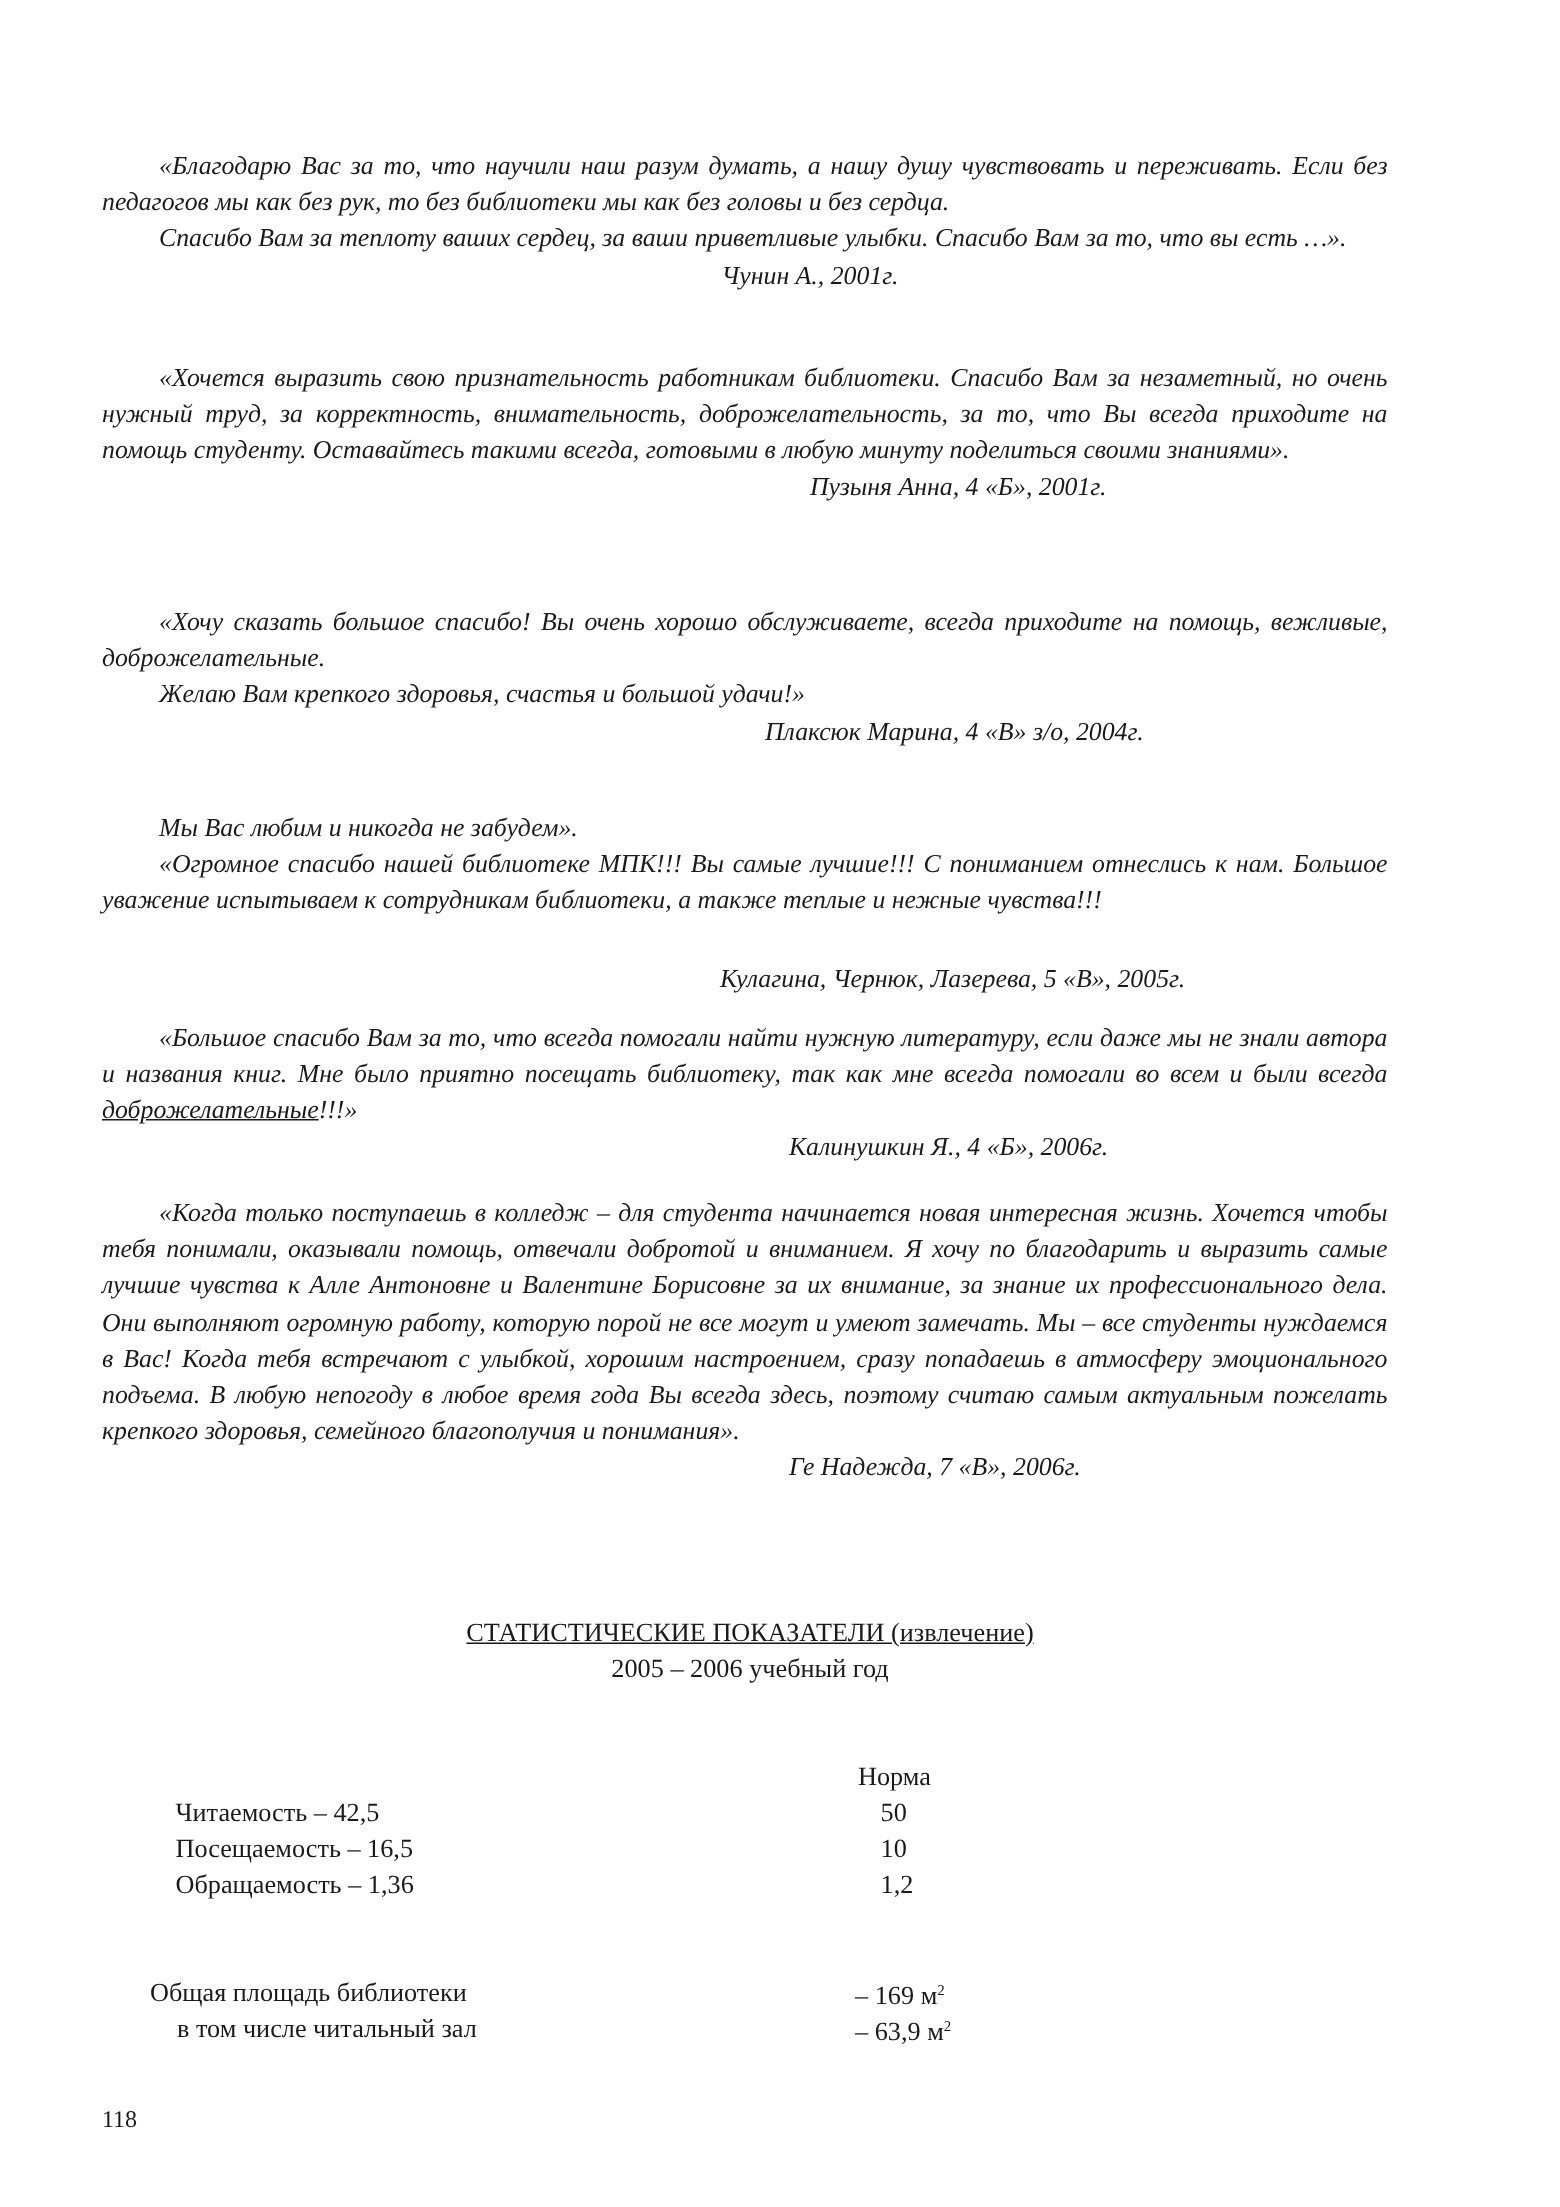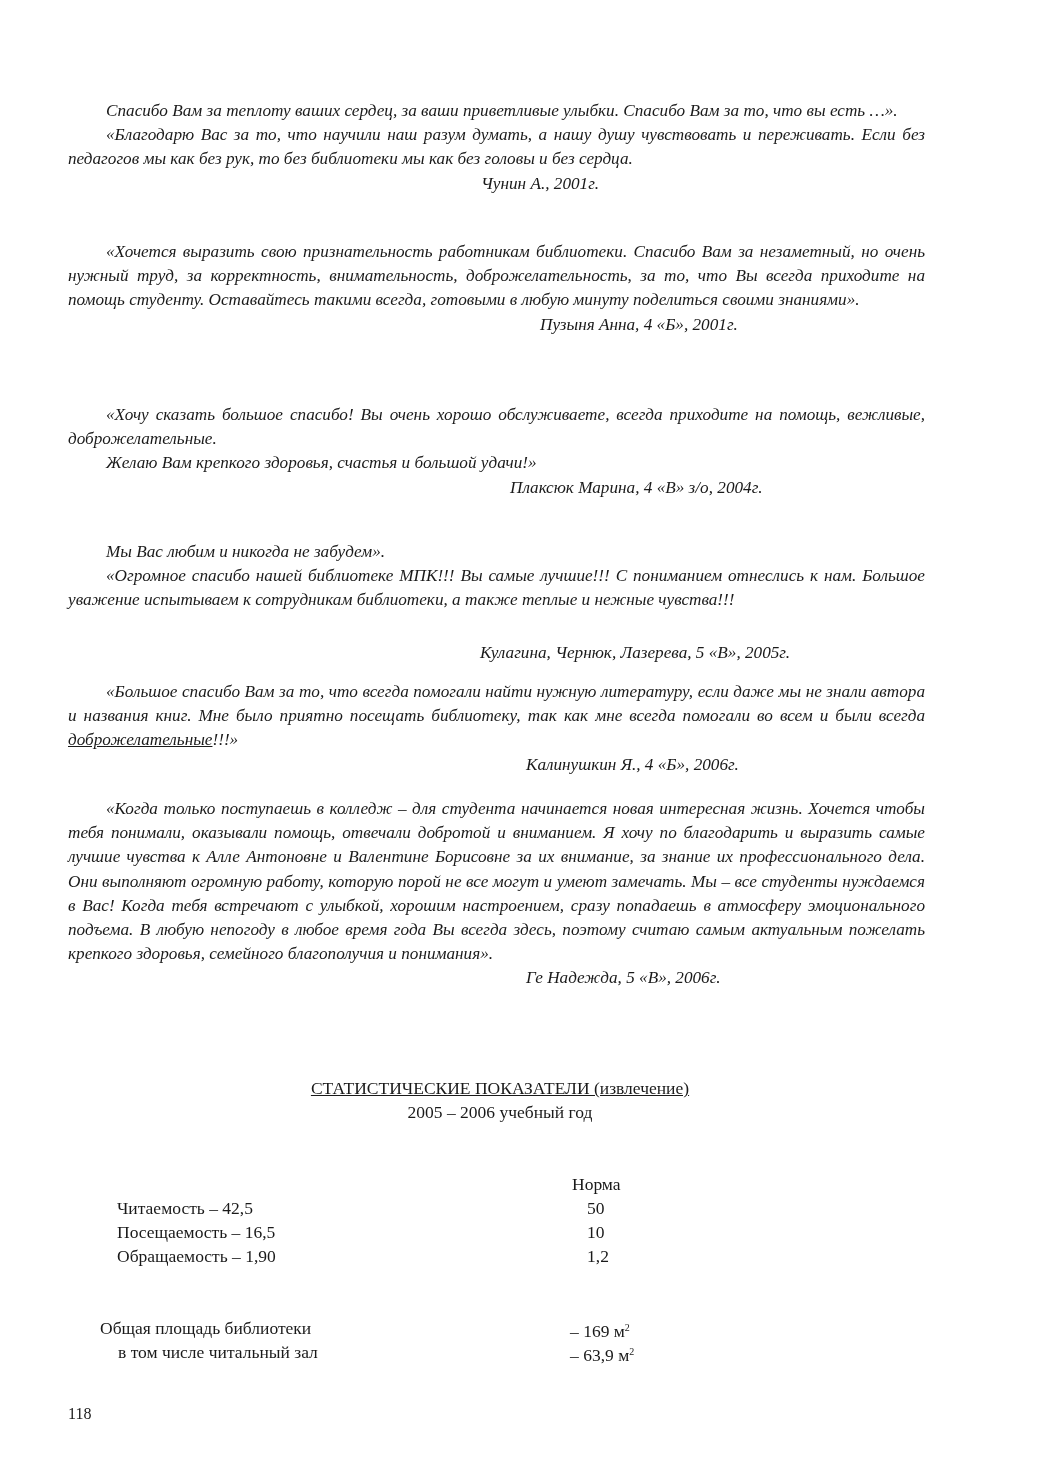--- a/index.html
+++ b/index.html
@@ -28,22 +28,22 @@
       font-size: 17.5px; line-height: 24px; white-space: nowrap;
     }
     sup { font-size: 10px; vertical-align: 6px; }
   </style>
 </head>
 <body>
 
 <div class="page">
 
   <div class="quote" style="top:99px;">
+    <p>«Благодарю Вас за то, что научили наш разум думать, а нашу душу чувствовать и переживать. Если без педагогов мы как без рук, то без библиотеки мы как без головы и без сердца.</p>
     <p>Спасибо Вам за теплоту ваших сердец, за ваши приветливые улыбки. Спасибо Вам за то, что вы есть …».</p>
-    <p>«Благодарю Вас за то, что научили наш разум думать, а нашу душу чувствовать и переживать. Если без педагогов мы как без рук, то без библиотеки мы как без головы и без сердца.</p>
     <p class="sig" style="padding-left:413px;">Чунин А., 2001г.</p>
   </div>
 
   <div class="quote" style="top:240px;">
     <p>«Хочется выразить свою признательность работникам библиотеки. Спасибо Вам за незаметный, но очень нужный труд, за корректность, внимательность, доброжелательность, за то, что Вы всегда приходите на помощь студенту. Оставайтесь такими всегда, готовыми в любую минуту поделиться своими знаниями».</p>
     <p class="sig" style="padding-left:472px;">Пузыня Анна, 4 «Б», 2001г.</p>
   </div>
 
   <div class="quote" style="top:403px;font-style:italic;">
     <p>«Хочу сказать большое спасибо! Вы очень хорошо обслуживаете, всегда приходите на помощь, вежливые, доброжелательные.</p>
@@ -57,35 +57,35 @@
     <p class="sig" style="padding-left:412px;margin-top:28px;">Кулагина, Чернюк, Лазерева, 5 «В», 2005г.</p>
   </div>
 
   <div class="quote" style="top:680px;">
     <p><span>«Большое спасибо Вам за то, что всегда помогали найти нужную литературу, если даже мы не знали автора и названия книг. Мне было приятно посещать библиотеку, так как мне всегда помогали во всем и были всегда </span><span class="u">доброжелательные</span><span>!!!»</span></p>
     <p class="sig" style="padding-left:458px;">Калинушкин Я., 4 «Б», 2006г.</p>
   </div>
 
   <div class="quote" style="top:797px;">
     <p>«Когда только поступаешь в колледж – для студента начинается новая интересная жизнь. Хочется чтобы тебя понимали, оказывали помощь, отвечали добротой и вниманием. Я хочу по благодарить и выразить самые лучшие чувства к Алле Антоновне и Валентине Борисовне за их внимание, за знание их профессионального дела. Они выполняют огромную работу, которую порой не все могут и умеют замечать. Мы – все студенты нуждаемся в Вас! Когда тебя встречают с улыбкой, хорошим настроением, сразу попадаешь в атмосферу эмоционального подъема. В любую непогоду в любое время года Вы всегда здесь, поэтому считаю самым актуальным пожелать крепкого здоровья, семейного благополучия и понимания».</p>
-    <p class="sig" style="padding-left:458px;">Ге Надежда, 5 «В», 2006г.</p>
+    <p class="sig" style="padding-left:458px;">Ге Надежда, 7 «В», 2006г.</p>
   </div>
 
   <div class="stat-title" style="top:1076px;text-decoration:underline;">СТАТИСТИЧЕСКИЕ ПОКАЗАТЕЛИ (извлечение)</div>
   <div class="stat-title" style="top:1100px;">2005 – 2006 учебный год</div>
 
   <div class="stat-row" style="top:1172px; left:572px;">Норма</div>
 
   <div class="stat-row" style="top:1196px; left:117px;">Читаемость – 42,5</div>
   <div class="stat-row" style="top:1196px; left:587px;">50</div>
 
   <div class="stat-row" style="top:1220px; left:117px;">Посещаемость – 16,5</div>
   <div class="stat-row" style="top:1220px; left:587px;">10</div>
 
-  <div class="stat-row" style="top:1244px; left:117px;">Обращаемость – 1,90</div>
+  <div class="stat-row" style="top:1244px; left:117px;">Обращаемость – 1,36</div>
   <div class="stat-row" style="top:1244px; left:587px;">1,2</div>
 
   <div class="stat-row" style="top:1316px; left:100px;">Общая площадь библиотеки</div>
   <div class="stat-row" style="top:1316px; left:570px;"><span>– 169 м</span><sup>2</sup></div>
 
   <div class="stat-row" style="top:1340px; left:118px;">в том числе читальный зал</div>
   <div class="stat-row" style="top:1340px; left:570px;"><span>– 63,9 м</span><sup>2</sup></div>
 
   <div class="stat-row" style="top:1387px; left:68px; font-size:16px;margin-top:15px;">118</div>
 </div>

